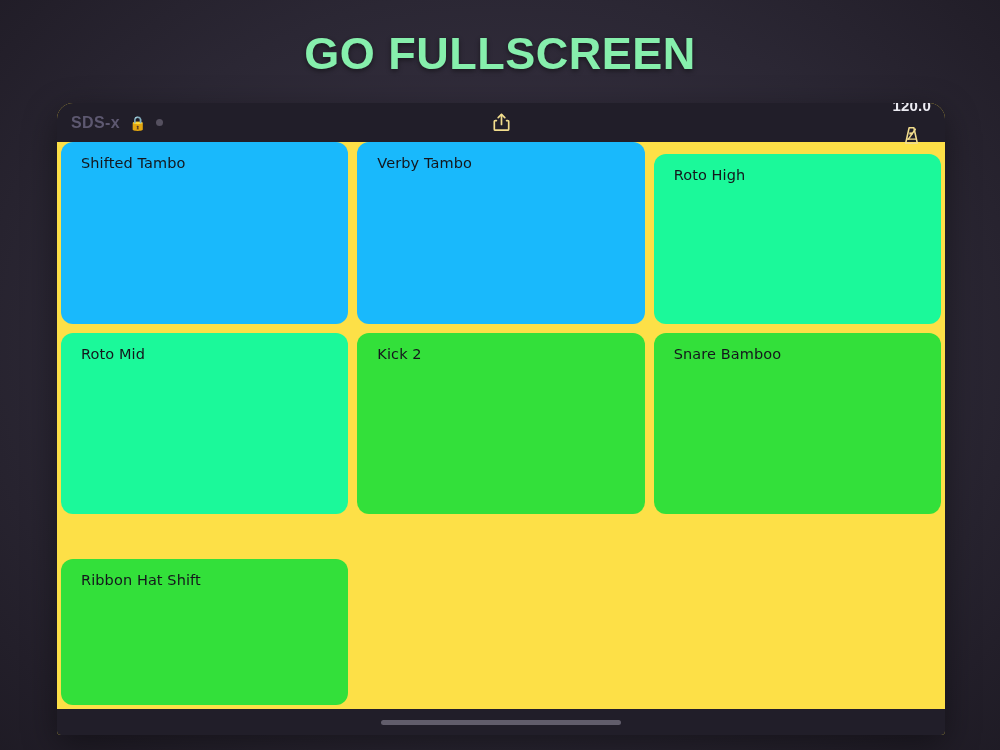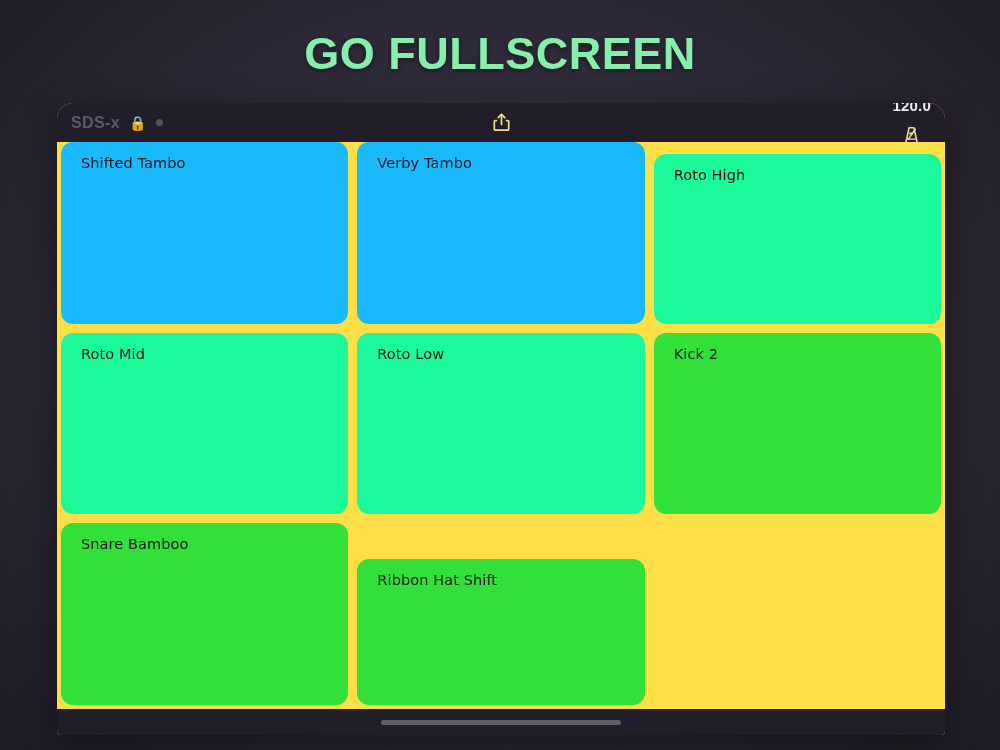--- a/index.html
+++ b/index.html
@@ -286,23 +286,20 @@
     <div class="pad" style="background: rgb(25, 185, 252);">
       <span class="pad-label">Verby Tambo</span>
     </div>
 
     <div class="pad" style="background: rgb(27, 249, 154); margin-top: 12px;">
       <span class="pad-label">Roto High</span>
     </div>
     <div class="pad" style="background: rgb(27, 249, 154);">
       <span class="pad-label">Roto Mid</span>
     </div>
-    <div class="pad" style="background: rgb(27, 249, 154);">
-      <span class="pad-label">Roto Low</span>
-    </div>
 
     <div class="pad" style="background: rgb(51, 224, 58);">
       <span class="pad-label">Kick 2</span>
     </div>
     <div class="pad" style="background: rgb(51, 224, 58);">
       <span class="pad-label">Snare Bamboo</span>
     </div>
     <div class="pad" style="background: rgb(51, 224, 58); margin-top: 36px;">
       <span class="pad-label">Ribbon Hat Shift</span>
     </div>

